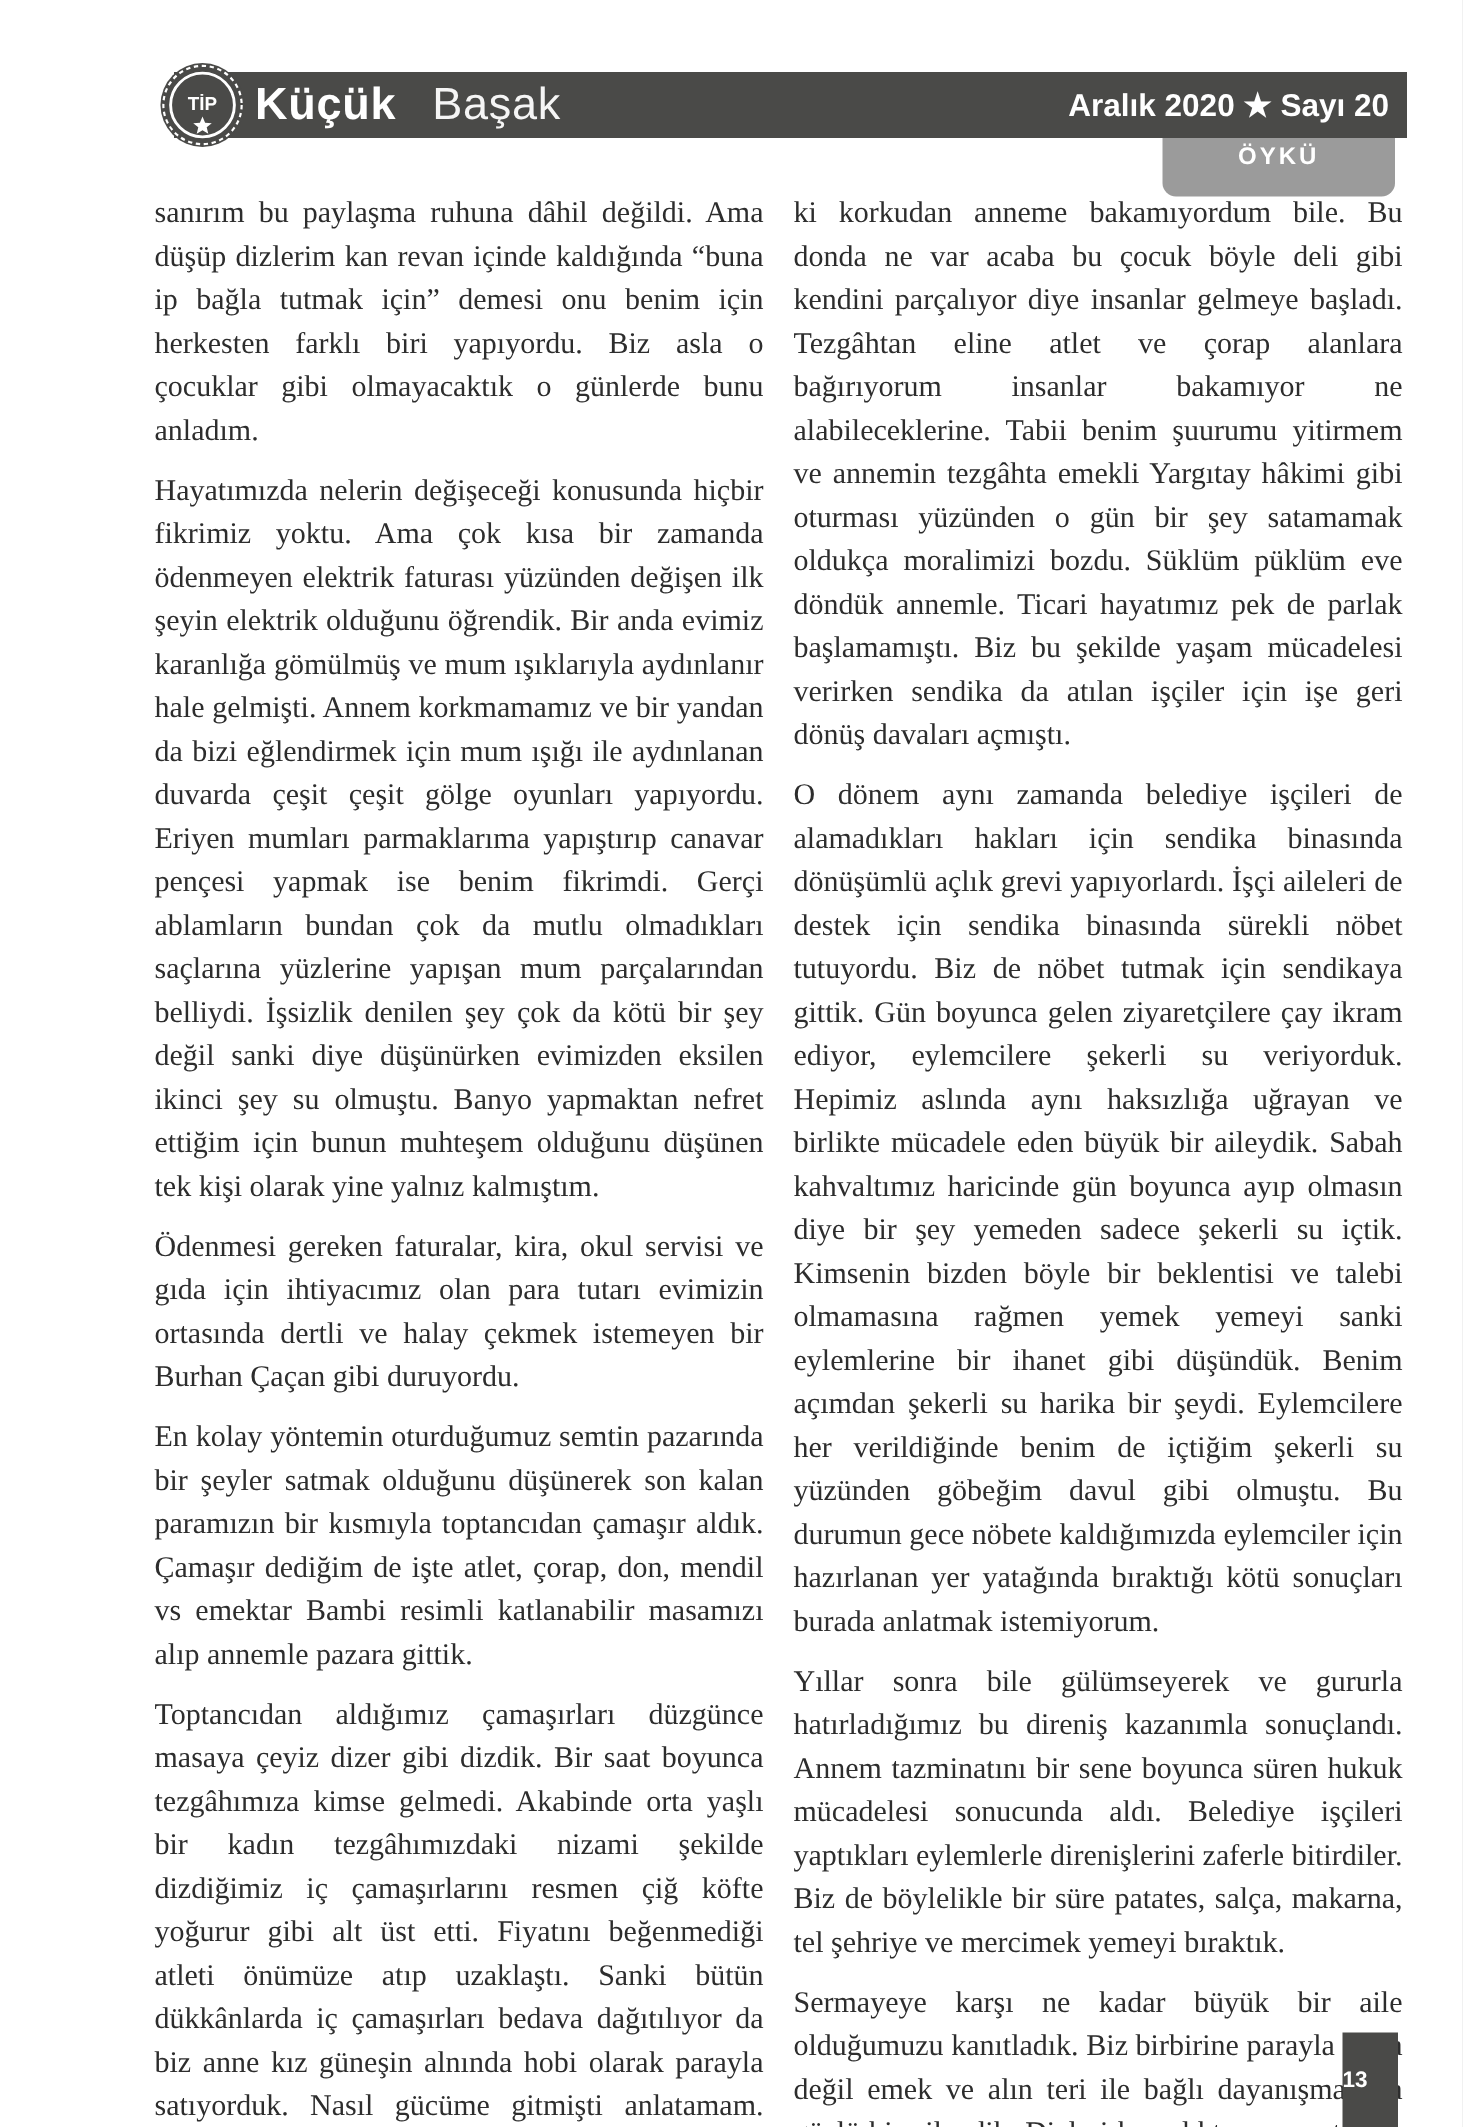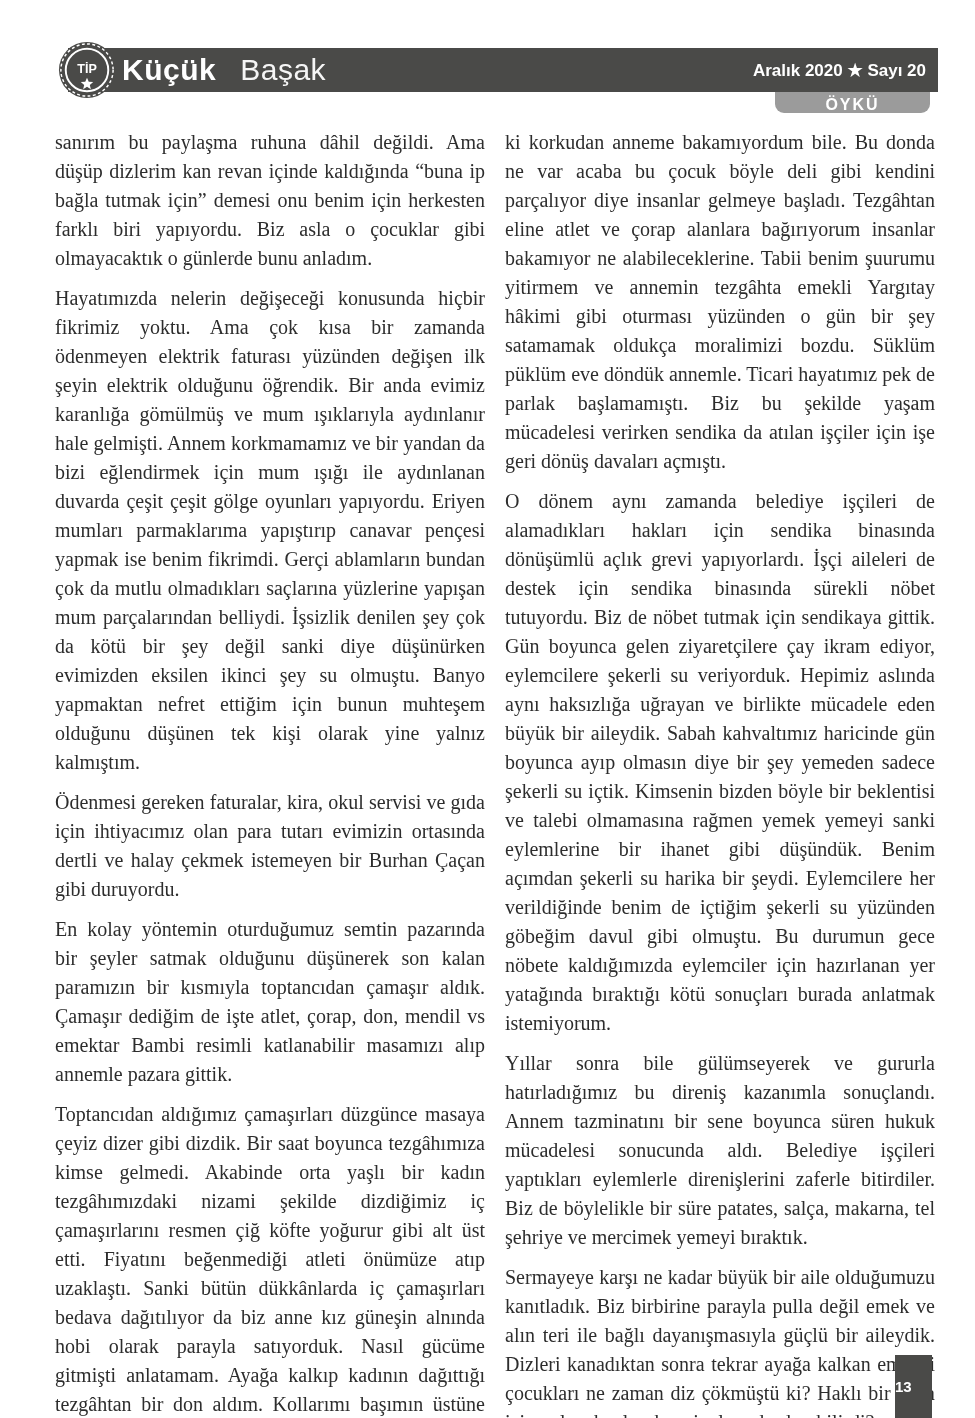--- a/index.html
+++ b/index.html
@@ -5,20 +5,21 @@
   * { box-sizing: border-box; margin: 0; padding: 0; }
   html, body { background: #e8e8e8; }
   .page {
     position: relative;
     width: 975px;
     height: 1418px;
     margin: 0 auto;
     background: #ffffff;
     overflow: hidden;
     font-family: "Liberation Serif", serif;
+    padding-left: 48px;
   }
 
   
   .masthead {
     position: relative;
     margin: 48px 37px 0 68px;
     height: 44px;
     background: #4a4a48;
     display: flex;
     align-items: center;
@@ -39,32 +40,32 @@
     white-space: nowrap;
     line-height: 44px;
   }
   .mag-title .t-bold { font-weight: 700; }
   .mag-title .t-light { font-weight: 400; opacity: 0.95; margin-left: 24px; }
   .issue-info {
     margin-left: auto;
     margin-right: 12px;
     color: #ffffff;
     font-family: "Liberation Sans", sans-serif;
-    font-size: 17px;
+    font-size: 21px;
     font-weight: 700;
     white-space: nowrap;
   }
 
   
   .section-badge {
     position: absolute;
     top: 92px;
     right: 45px;
     width: 155px;
-    height: 21px;
+    height: 39px;
     background: #9b9b9b;
     border-radius: 0 0 9px 9px;
     color: #ffffff;
     font-family: "Liberation Sans", sans-serif;
     font-size: 16px;
     font-weight: 700;
     letter-spacing: 2px;
     text-align: center;
     line-height: 26px;
   }

